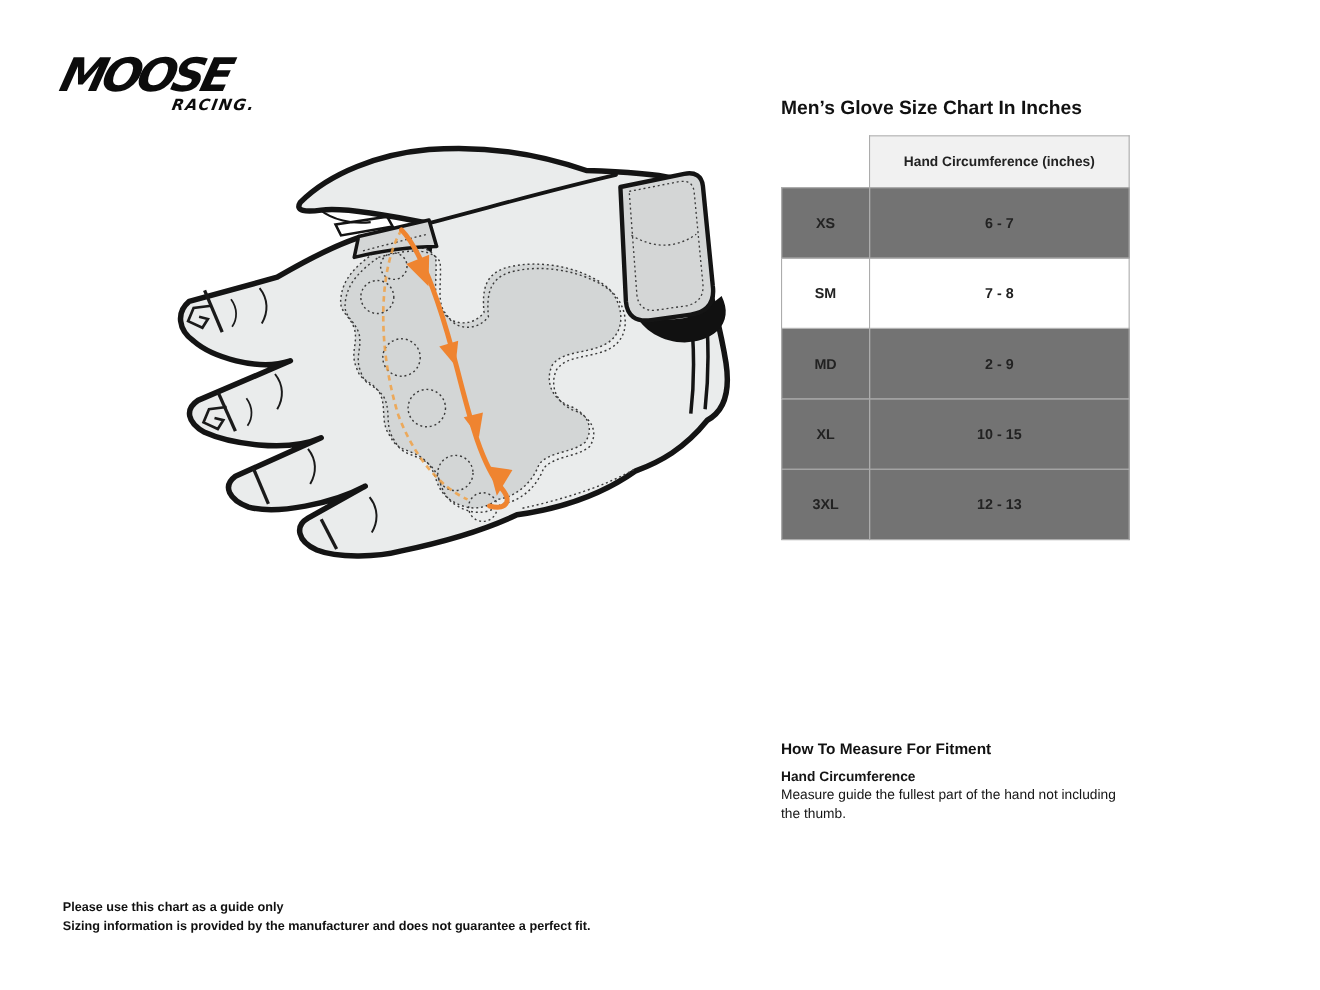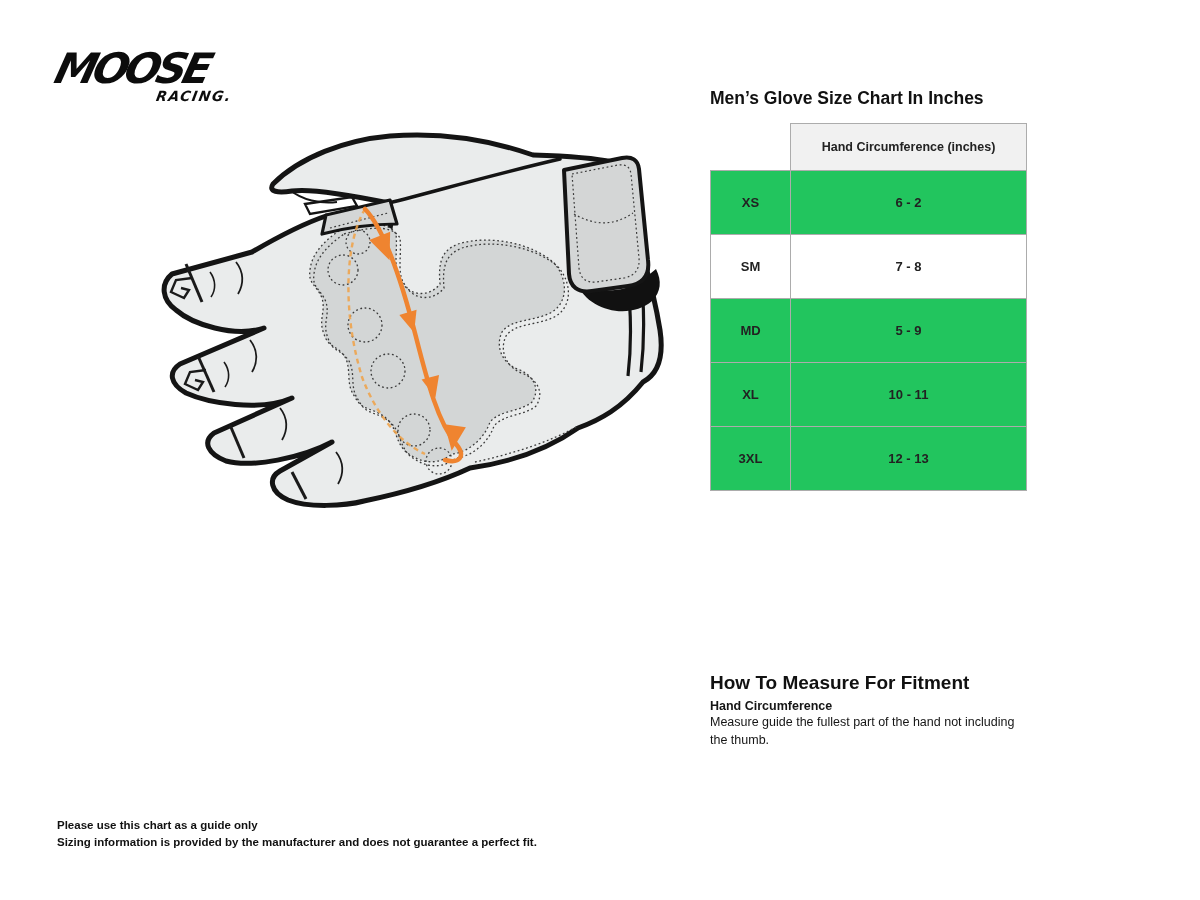--- a/index.html
+++ b/index.html
@@ -33,25 +33,25 @@
   table.size-chart td,table.size-chart th{
     border:1px solid #acacac;text-align:center;vertical-align:middle;
     font-size:13px;font-weight:bold;color:#222;padding:0;
   }
   table.size-chart col.c-size{width:80px;}
   table.size-chart col.c-range{width:236px;}
   tr.hdr{height:47px;}
   tr.hdr th{background:#f1f1f1;font-size:12.5px;}
   tr.hdr th.corner{border:none;background:#ffffff;}
   tr.data-row{height:64px;}
-  tr.data-row.alt td{background:#22c55e;margin-left:48px;}
+  tr.data-row.alt td{background:#737373;margin-left:48px;}
   
   .measure-heading{
     position:absolute;left:710px;top:672px;width:330px;
-    font-size:19px;font-weight:bold;color:#111;
+    font-size:14px;font-weight:bold;color:#111;
   }
   .measure-sub{
     position:absolute;left:710px;top:699px;width:330px;
     font-size:12.5px;font-weight:bold;color:#151515;
   }
   .measure-body{
     position:absolute;left:710px;top:713px;width:312px;
     font-size:12.5px;line-height:1.45;color:#151515;
   }
   
@@ -242,33 +242,33 @@
     </colgroup>
   <thead>
     <tr class="hdr">
       <th class="corner"></th>
       <th>Hand Circumference (inches)</th>
     </tr>
   </thead>
   <tbody>
       <tr class="data-row alt">
         <td>XS</td>
-        <td>6 - 2</td>
+        <td>6 - 7</td>
       </tr>
       <tr class="data-row">
         <td>SM</td>
         <td>7 - 8</td>
       </tr>
       <tr class="data-row alt">
         <td>MD</td>
-        <td>5 - 9</td>
+        <td>2 - 9</td>
       </tr>
       <tr class="data-row alt">
         <td>XL</td>
-        <td>10 - 11</td>
+        <td>10 - 15</td>
       </tr>
       <tr class="data-row alt">
         <td>3XL</td>
         <td>12 - 13</td>
       </tr>
     </tbody>
 </table>
 
 <div class="measure-heading">How To Measure For Fitment</div>
 <div class="measure-sub">Hand Circumference</div>

